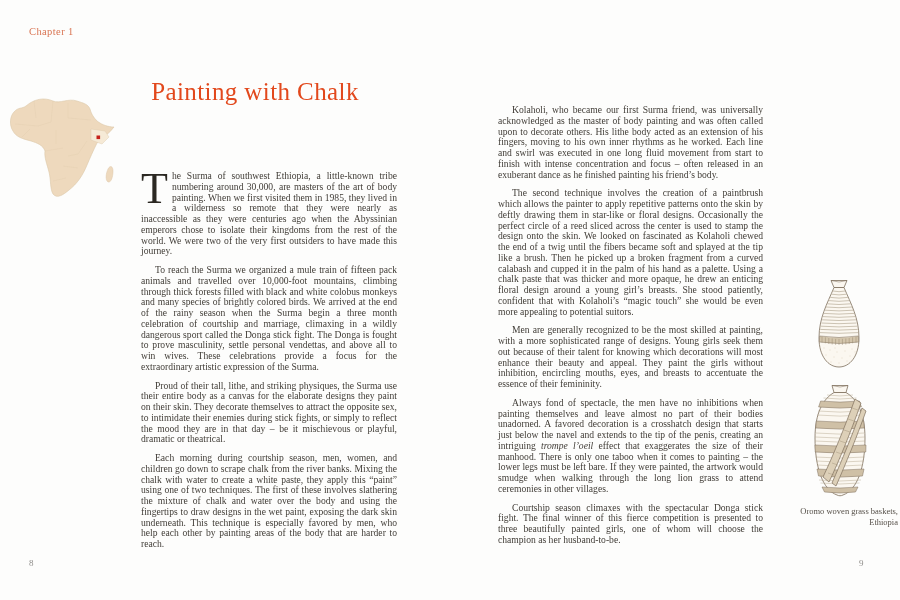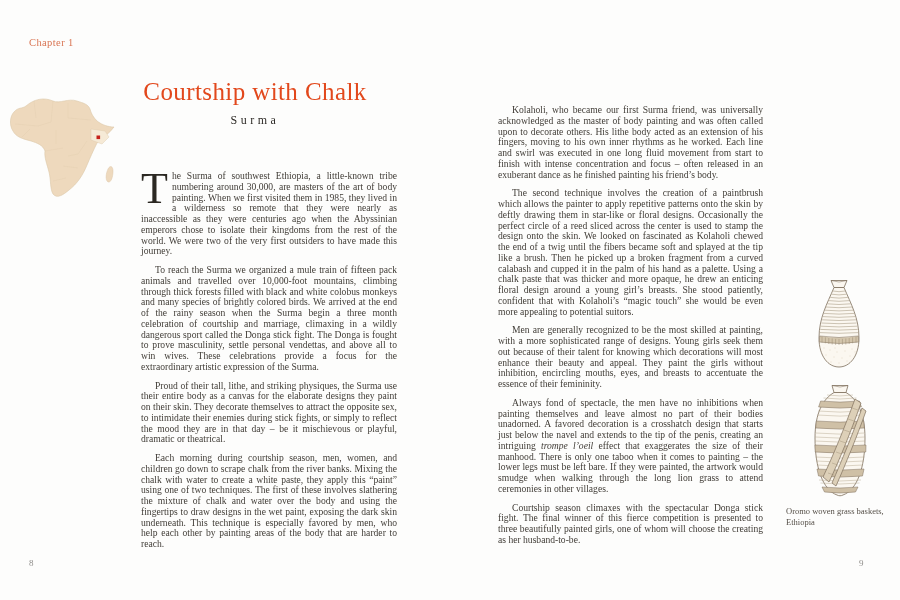--- a/index.html
+++ b/index.html
@@ -6,21 +6,21 @@
   body{
     width:900px;height:600px;position:relative;overflow:hidden;
     background:#fdfdfc;
     font-family:"Liberation Serif", serif;
   }
   .page{position:absolute;top:0;height:600px;}
   #page-left{left:0;width:450px;}
   #page-right{left:450px;width:450px;}
 
   .chapter-label{
-    position:absolute;left:29px;top:37px;
+    position:absolute;left:29px;top:26px;
     font-size:10.5px;color:#d97553;letter-spacing:.4px;
   }
   .africa-map{position:absolute;left:8px;top:96px;width:112px;height:108px;}
 
   .title-block{position:absolute;left:133px;top:78px;width:244px;text-align:center;}
   .title-block h1{
     margin:0;font-size:25px;font-weight:normal;color:#e2481c;letter-spacing:.4px;
   }
   .title-block h2{
     margin:7px 0 0 0;font-size:12px;font-weight:normal;color:#2e2b27;letter-spacing:3.5px;
@@ -37,21 +37,21 @@
   .dropcap{
     float:left;font-size:44px;line-height:33px;
     padding:1px 4px 0 0;color:#2b2822;
   }
   i{}
 
   .basket-top{position:absolute;left:360px;top:278px;width:58px;height:94px;}   
   .basket-bottom{position:absolute;left:356px;top:384px;width:69px;height:116px;}
   .illus-caption{
     position:absolute;left:336px;top:506px;width:112px;margin:0;
-    text-align:left;font-size:8.5px;line-height:10.5px;color:#565049;
+    text-align:right;font-size:8.5px;line-height:10.5px;color:#565049;
   }
 
   .pagenum{position:absolute;top:558px;font-size:9px;color:#8f8d8a;}
   #pagenum-left{left:29px;}
   #pagenum-right{left:409px;} 
 </style>
 </head>
 <body>
 
 <section class="page" id="page-left">
@@ -74,42 +74,41 @@
         <path d="M48,34 L48,48"></path>
       <path d="M79,45 L70,58"></path>
         <path d="M60,60 L70,58"></path>
         <path d="M55,70 L70,72"></path>
       <path d="M45,85 L58,82"></path>
     </g>
     <rect x="88.5" y="39.5" width="3.6" height="3.6" fill="#c6221b"></rect>
   </svg>
 
   <div class="title-block">
-    <h1>Courtship with Chalk</h1>
-    <h2>Surma</h2>
+    <h1>Painting with Chalk</h1>
   </div>
 
   <div class="body-col" id="left-col">
     <p class="first"><span class="dropcap">T</span><span>he Surma of southwest Ethiopia, a little-known tribe numbering around 30,000, are masters of the art of body painting. When we first visited them in 1985, they lived in a wilderness so remote that they were nearly as inaccessible as they were centuries ago when the Abyssinian emperors chose to isolate their kingdoms from the rest of the world. We were two of the very first outsiders to have made this journey.</span></p>
     <p class="ind">To reach the Surma we organized a mule train of fifteen pack animals and travelled over 10,000-foot mountains, climbing through thick forests filled with black and white colobus monkeys and many species of brightly colored birds. We arrived at the end of the rainy season when the Surma begin a three month celebration of courtship and marriage, climaxing in a wildly dangerous sport called the Donga stick fight. The Donga is fought to prove masculinity, settle personal vendettas, and above all to win wives. These celebrations provide a focus for the extraordinary artistic expression of the Surma.</p>
     <p class="ind">Proud of their tall, lithe, and striking physiques, the Surma use their entire body as a canvas for the elaborate designs they paint on their skin. They decorate themselves to attract the opposite sex, to intimidate their enemies during stick fights, or simply to reflect the mood they are in that day – be it mischievous or playful, dramatic or theatrical.</p>
     <p class="ind">Each morning during courtship season, men, women, and children go down to scrape chalk from the river banks. Mixing the chalk with water to create a white paste, they apply this “paint” using one of two techniques. The first of these involves slathering the mixture of chalk and water over the body and using the fingertips to draw designs in the wet paint, exposing the dark skin underneath. This technique is especially favored by men, who help each other by painting areas of the body that are harder to reach.</p>
   </div>
 
   <div class="pagenum" id="pagenum-left">8</div>
 </section>
 
 <section class="page" id="page-right">
 
   <div class="body-col" id="right-col">
     <p class="ind">Kolaholi, who became our first Surma friend, was universally acknowledged as the master of body painting and was often called upon to decorate others. His lithe body acted as an extension of his fingers, moving to his own inner rhythms as he worked. Each line and swirl was executed in one long fluid movement from start to finish with intense concentration and focus – often released in an exuberant dance as he finished painting his friend’s body.</p>
     <p class="ind">The second technique involves the creation of a paintbrush which allows the painter to apply repetitive patterns onto the skin by deftly drawing them in star-like or floral designs. Occasionally the perfect circle of a reed sliced across the center is used to stamp the design onto the skin. We looked on fascinated as Kolaholi chewed the end of a twig until the fibers became soft and splayed at the tip like a brush. Then he picked up a broken fragment from a curved calabash and cupped it in the palm of his hand as a palette. Using a chalk paste that was thicker and more opaque, he drew an enticing floral design around a young girl’s breasts. She stood patiently, confident that with Kolaholi’s “magic touch” she would be even more appealing to potential suitors.</p>
     <p class="ind">Men are generally recognized to be the most skilled at painting, with a more sophisticated range of designs. Young girls seek them out because of their talent for knowing which decorations will most enhance their beauty and appeal. They paint the girls without inhibition, encircling mouths, eyes, and breasts to accentuate the essence of their femininity.</p>
     <p class="ind"><span>Always fond of spectacle, the men have no inhibitions when painting themselves and leave almost no part of their bodies unadorned. A favored decoration is a crosshatch design that starts just below the navel and extends to the tip of the penis, creating an intriguing </span><i>trompe l’oeil</i><span> effect that exaggerates the size of their manhood. There is only one taboo when it comes to painting – the lower legs must be left bare. If they were painted, the artwork would smudge when walking through the long lion grass to attend ceremonies in other villages.</span></p>
-    <p class="ind">Courtship season climaxes with the spectacular Donga stick fight. The final winner of this fierce competition is presented to three beautifully painted girls, one of whom will choose the creating as her husband-to-be.</p>
+    <p class="ind">Courtship season climaxes with the spectacular Donga stick fight. The final winner of this fierce competition is presented to three beautifully painted girls, one of whom will choose the champion as her husband-to-be.</p>
   </div>
 
   <svg class="basket-top" viewBox="0 0 58 94" xmlns="http://www.w3.org/2000/svg">
     <g stroke="#7e6f5c" stroke-width="0.8" fill="#fbf7f0">
       <path d="M21,2.5 L37,2.5 L34,9.5 L24,9.5 Z"></path>
       <path d="M24,9.5 C17,26 9,40 9,60 C9,78 18,89 29,89 C40,89 49,78 49,60 C49,40 41,26 34,9.5 Z"></path>
     </g>
     <path d="M21,2.5 Q29,5.5 37,2.5" fill="none" stroke="#7e6f5c" stroke-width="0.5"></path>
     <g stroke="#a4967e" stroke-width="0.55" fill="none">
       <path d="M23,13 Q29,14.4 35,13"></path>

